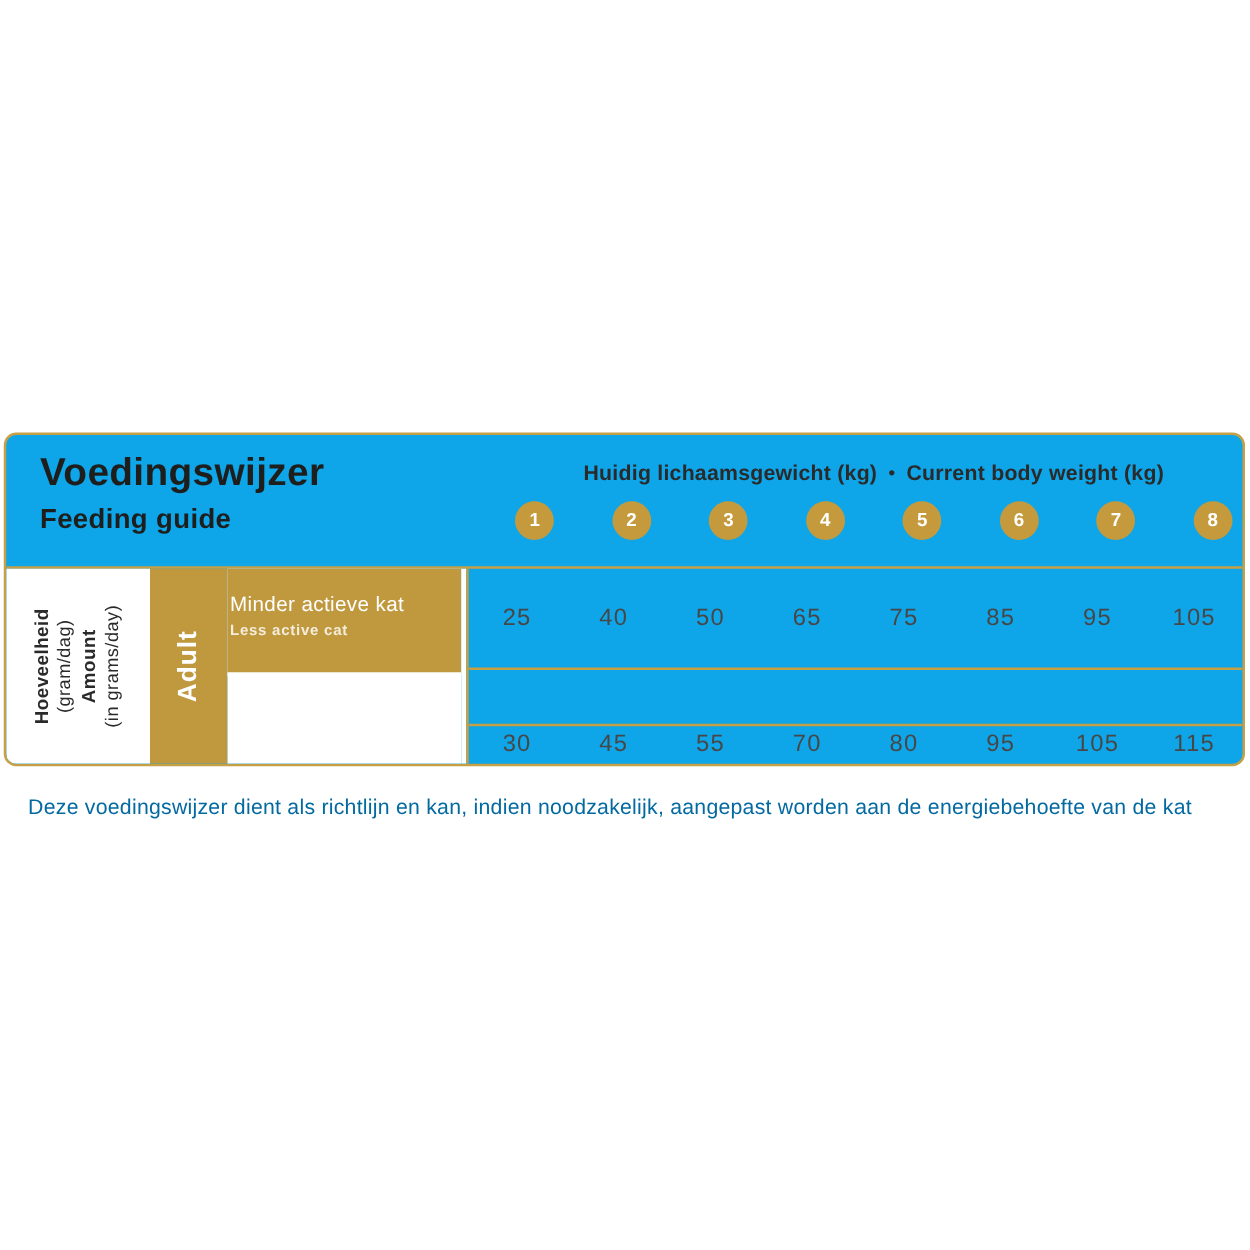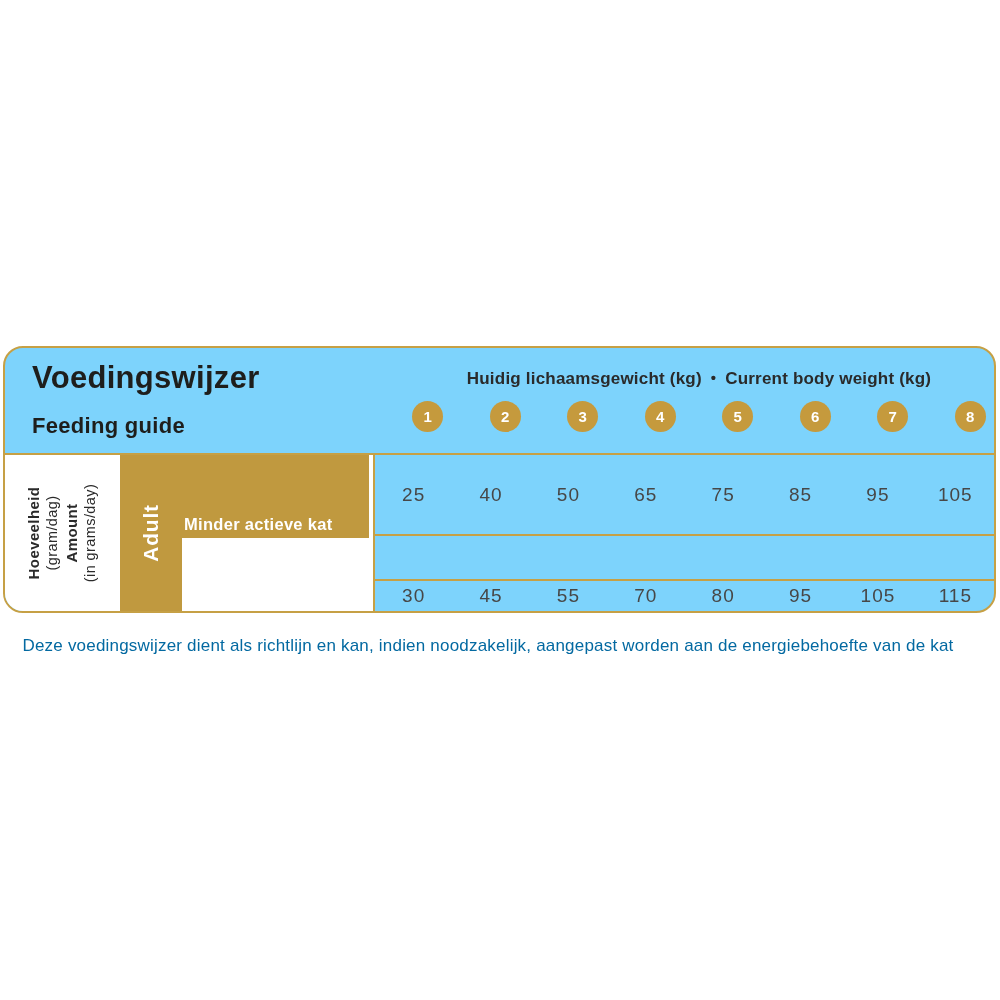--- a/index.html
+++ b/index.html
@@ -10,22 +10,22 @@
     position: relative;
     overflow: hidden;
   }
 
   
   .card {
     position: absolute;
     left: 3px; top: 346px;
     width: 993px; height: 267px;
     border: 2px solid #c6a045;
-    border-radius: 20px;
-    background: #7dd3fc;
+    border-radius: 10px;
+    background: #0ea5e9;
     overflow: hidden;
     display: flex;
     flex-direction: column;
   }
 
   
   .card-header {
     position: relative;
     height: 105px;
     flex: none;
@@ -39,21 +39,21 @@
     font-weight: 700;
     color: #1e1e1c;
     letter-spacing: 0.3px;
     line-height: 1.1;
   }
   .title-en {
     font-size: 22px;
     font-weight: 700;
     color: #1e1e1c;
     letter-spacing: 0.3px;
-    margin-top: 18px;
+    margin-top: 7px;
   }
   .weights-block {
     position: absolute;
     left: 384px; top: 0;
     width: 620px; height: 105px;
   }
   .weight-header {
     margin-top: 21px;
     text-align: center;
     font-size: 17px;
@@ -140,25 +140,24 @@
   }
   .label-cell {
     background: #c0993f;
     padding: 19px 0 0 2px;
   }
   .label-cell-1 { height: 83px; flex: none; }
   .label-gap { height: 3px; flex: none; background: #ffffff; }
   .label-cell-2 { flex: 1; }
   .row-label-nl {
     color: #ffffff;
-    font-weight: 700;
+    font-weight: 400;
     font-size: 16.5px;
     letter-spacing: 0.3px;
     line-height: 20px;
-    margin-top: 40px;
   }
   .row-label-en {
     color: rgba(255,255,255,0.82);
     font-weight: 700;
     font-size: 12px;
     letter-spacing: 0.6px;
     line-height: 20px;
   }
 
   .block-gap { width: 4px; flex: none; background: #ffffff; }

